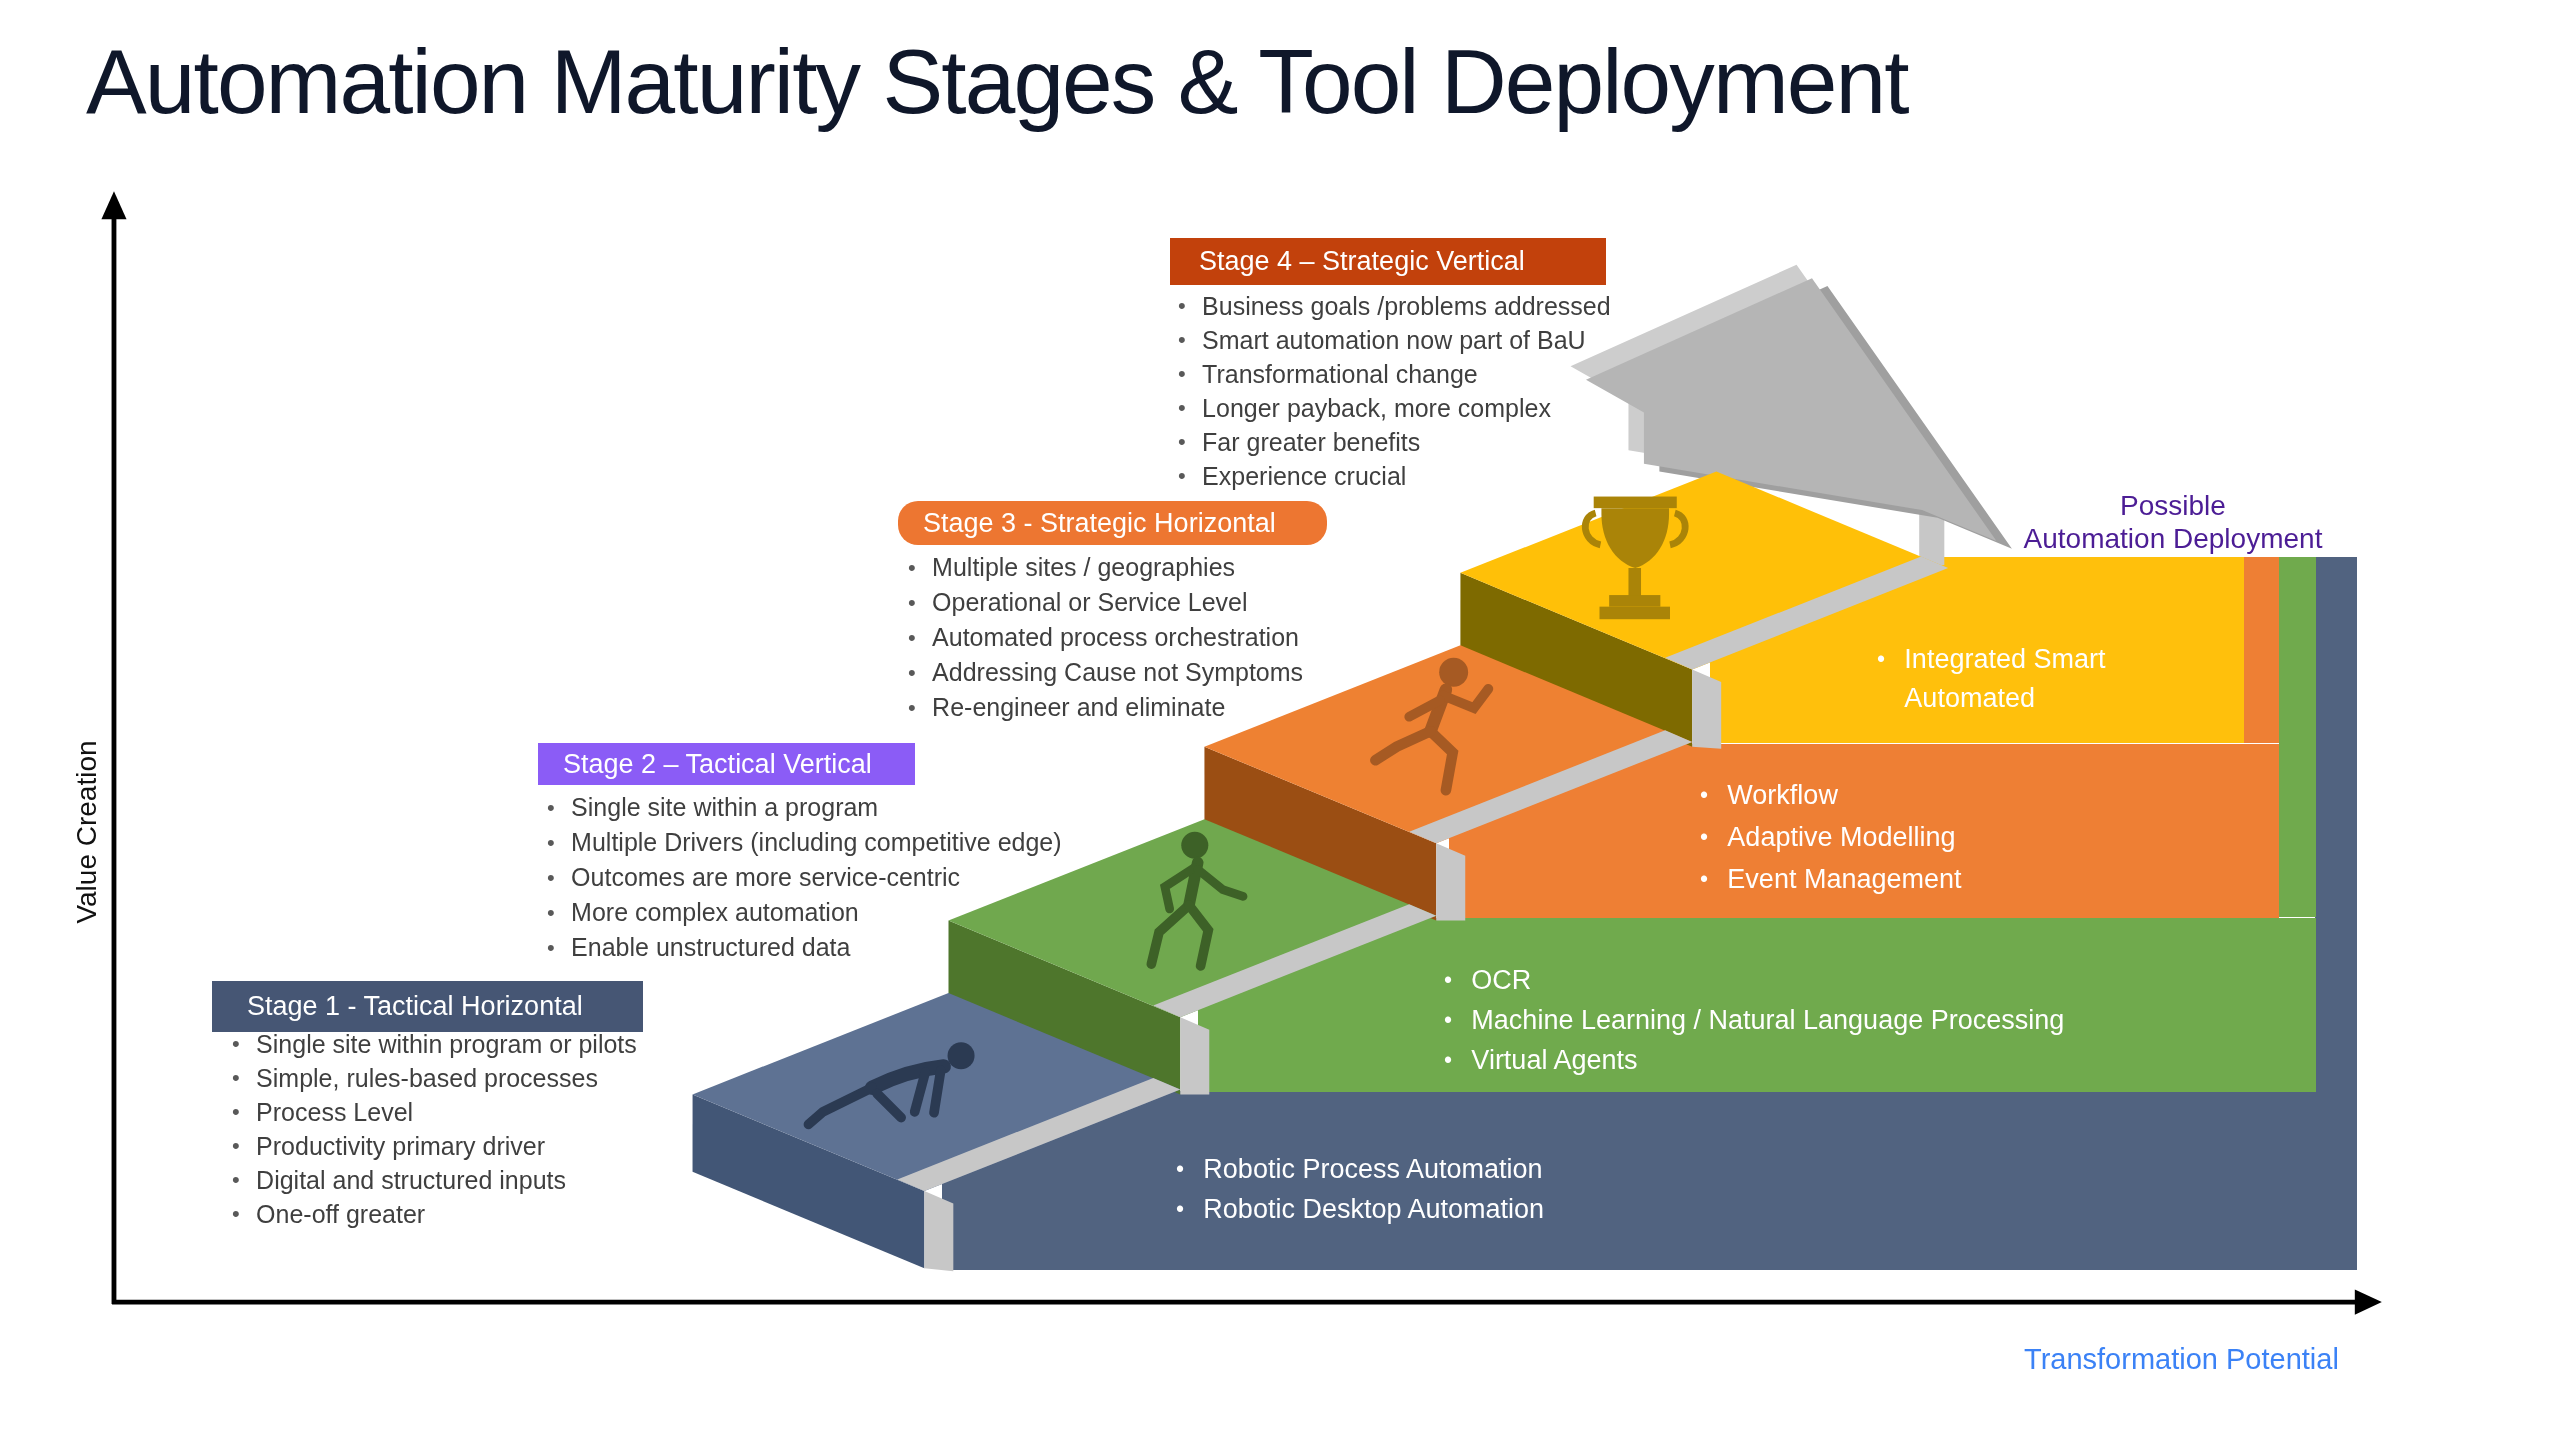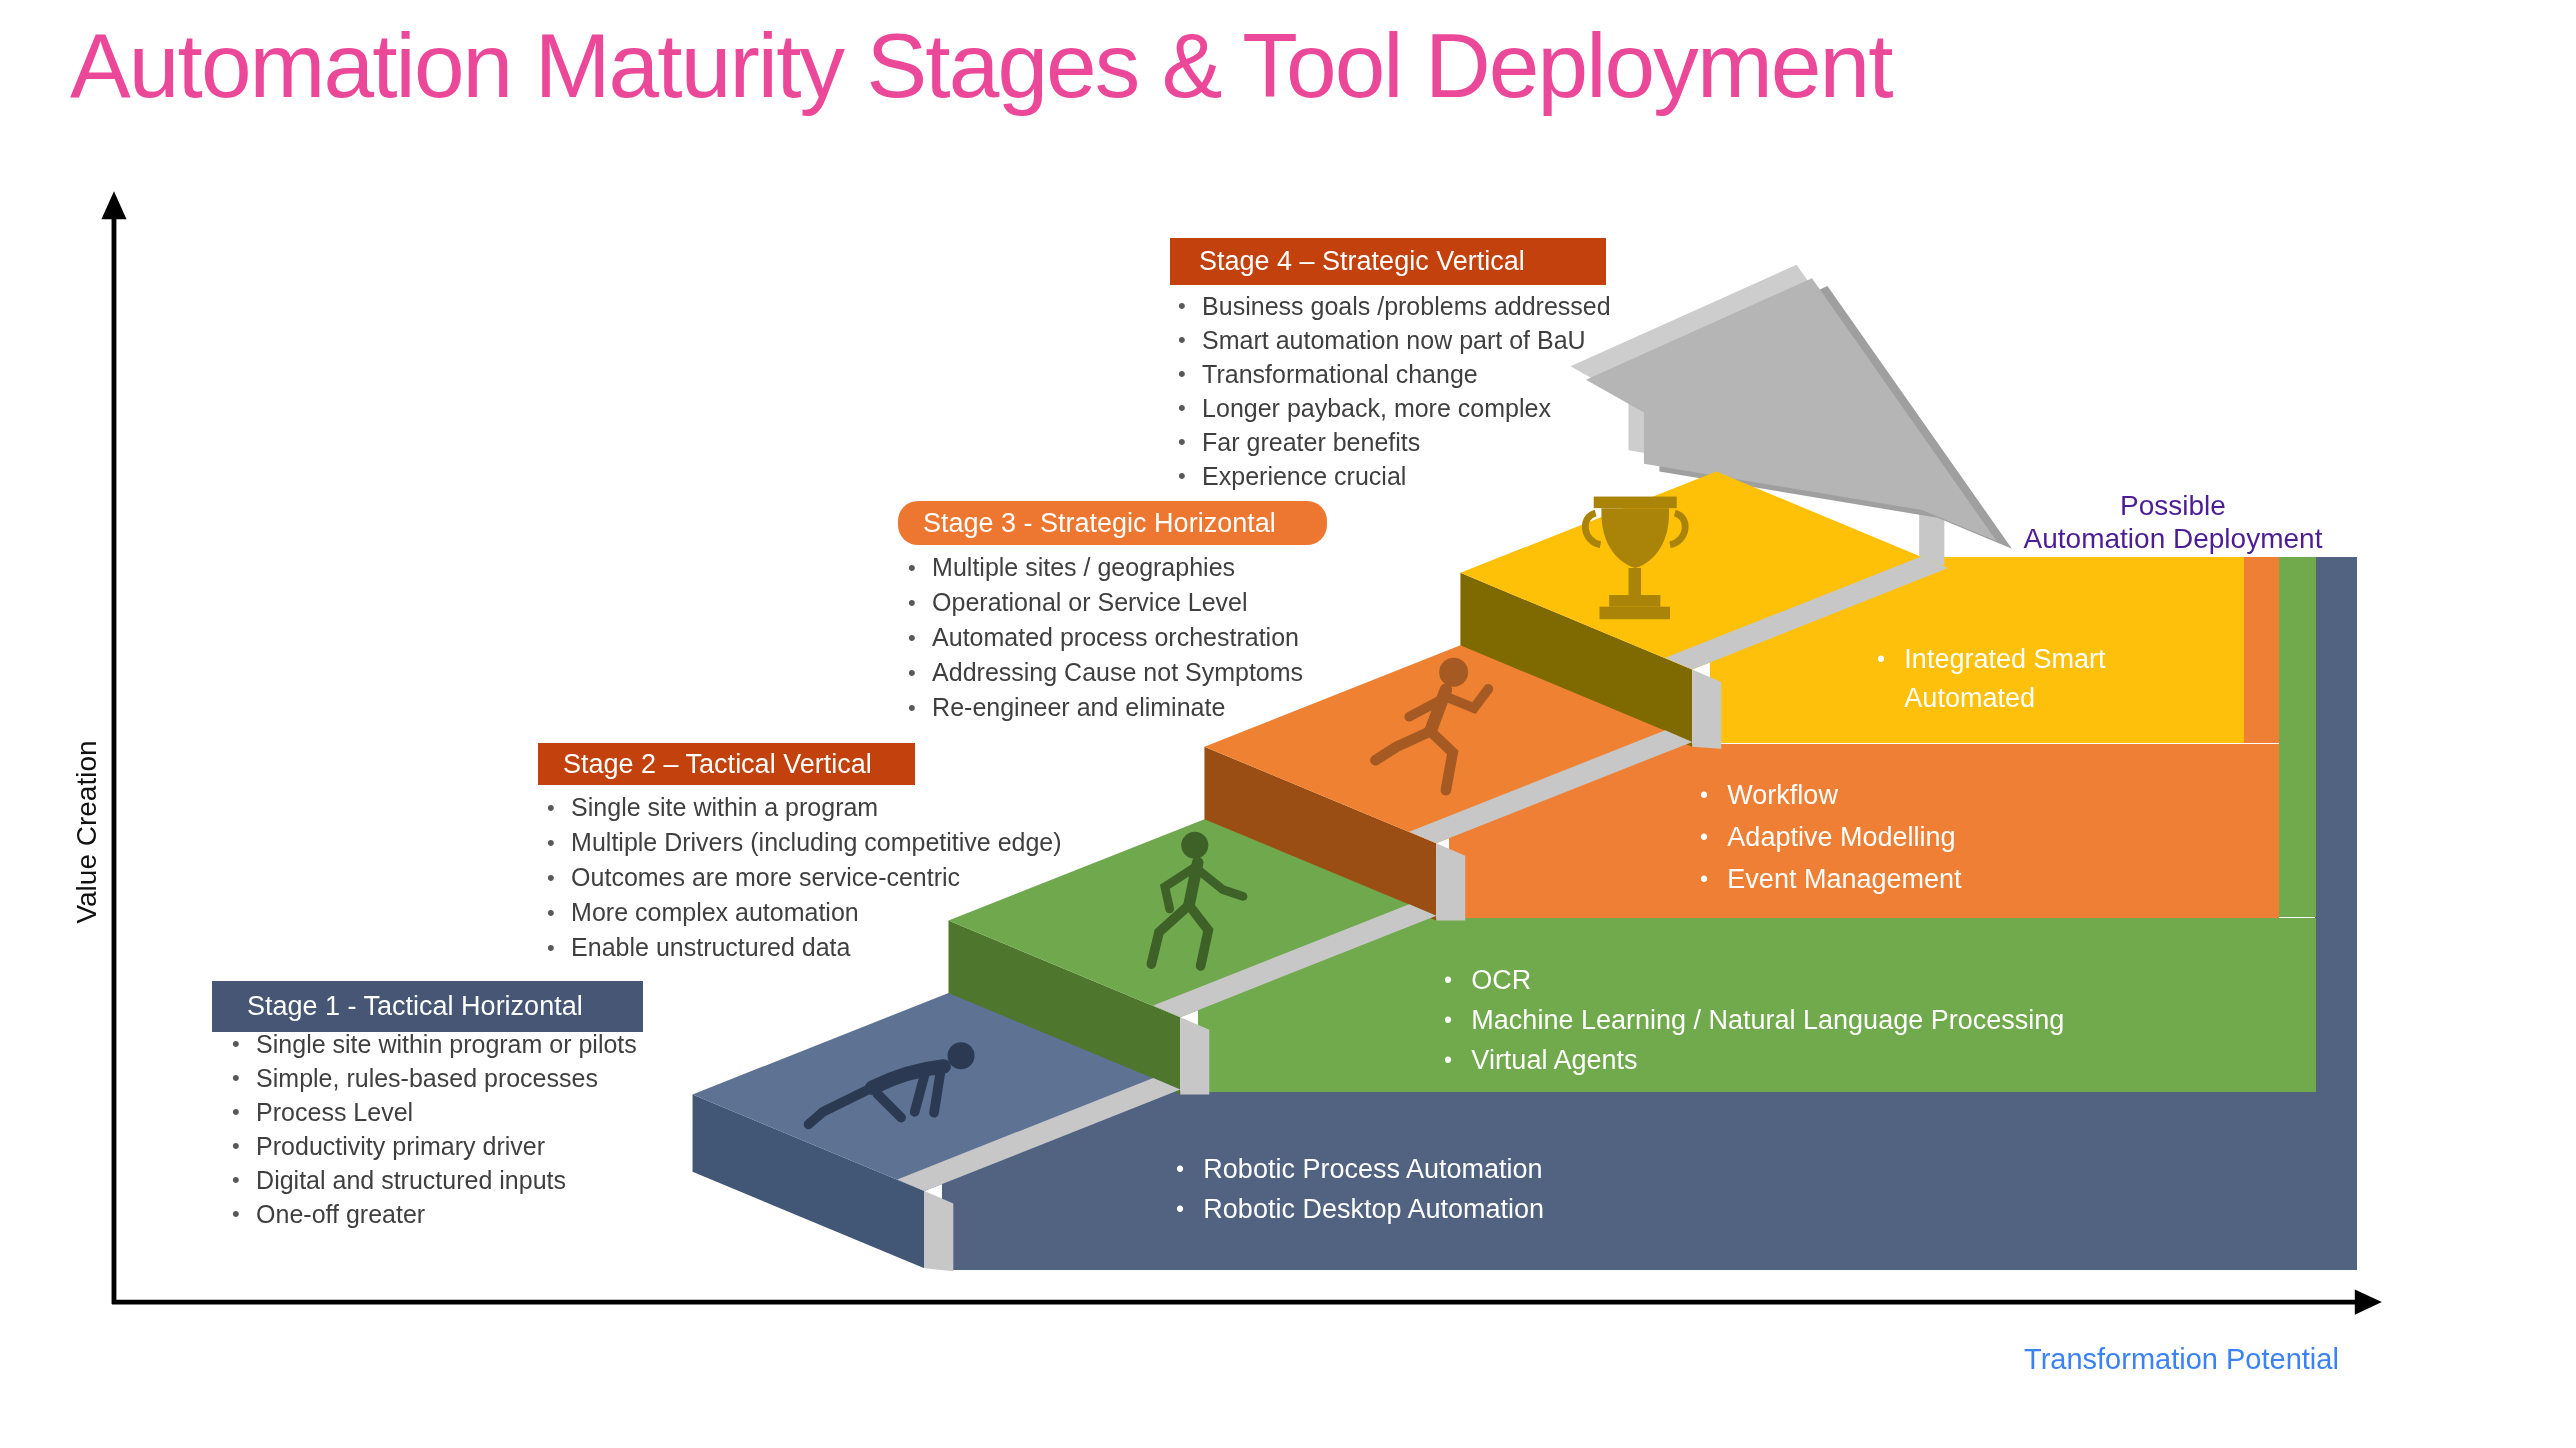--- a/index.html
+++ b/index.html
@@ -2,39 +2,39 @@
 <html><head>
 <meta charset="utf-8">
 <style>
   html,body{margin:0;padding:0;background:#fff;}
   .canvas{
     position:relative;width:2576px;height:1449px;background:#ffffff;
     font-family:"Liberation Sans",sans-serif;overflow:hidden;
   }
   
   .title{
-    position:absolute;left:70px;top:13.5px;margin:0;
-    font-size:91px;font-weight:300;letter-spacing:-1.9px;color:#ec4899;
+    position:absolute;left:70px;top:13.5px;margin:16px;
+    font-size:91px;font-weight:300;letter-spacing:-1.9px;color:#0f172a;
     white-space:nowrap;
   }
   
   .panel{position:absolute;}
   .p-smart-body{left:1710px;top:557px;width:534px;height:186px;background:#FFC00C;}
   .p-wf-arm   {left:2244px;top:557px;width:35px;height:186px;background:#EE7F34;}
   .p-wf-body  {left:1449px;top:744px;width:830px;height:174px;background:#EE7F34;}
   .p-ml-arm   {left:2279px;top:557px;width:37px;height:360px;background:#70AA4D;}
   .p-ml-body  {left:1198px;top:918px;width:1118px;height:174px;background:#70AA4D;}
   .p-rpa-arm  {left:2315px;top:557px;width:42px;height:534px;background:#516380;}
   .p-rpa-body {left:942px;top:1091px;width:1415px;height:179px;background:#516380;}
   
   .scene{position:absolute;left:0;top:0;width:2576px;height:1449px;pointer-events:none;}
   
   .stage-header{position:absolute;color:#fff;font-size:27px;display:flex;align-items:center;white-space:nowrap;}
   .s1h{left:212px;top:981px;width:396px;height:51px;background:#465674;padding-left:35px;}
-  .s2h{left:538px;top:743px;width:352px;height:42px;background:#c2410c;padding-left:25px;}
+  .s2h{left:538px;top:743px;width:352px;height:42px;background:#8b5cf6;padding-left:25px;}
   .s3h{left:898px;top:501px;width:404px;height:44px;background:#ED7631;padding-left:25px;border-radius:20px;}
   .s4h{left:1170px;top:238px;width:407px;height:47px;background:#c2410c;padding-left:29px;}
   
   .blist{position:absolute;list-style:none;margin:0;padding:0;font-size:25px;color:#3F3F3F;}
   .blist li{display:flex;gap:16.4px;align-items:flex-start;white-space:nowrap;}
   .blist .dot{color:#595959;font-size:22px;}
   .l1{left:232px;top:1027px;line-height:34px;}
   .l2{left:547px;top:790px;line-height:35px;}
   .l3{left:908px;top:550px;line-height:35px;}
   .l4{left:1178px;top:289px;line-height:34px;}

